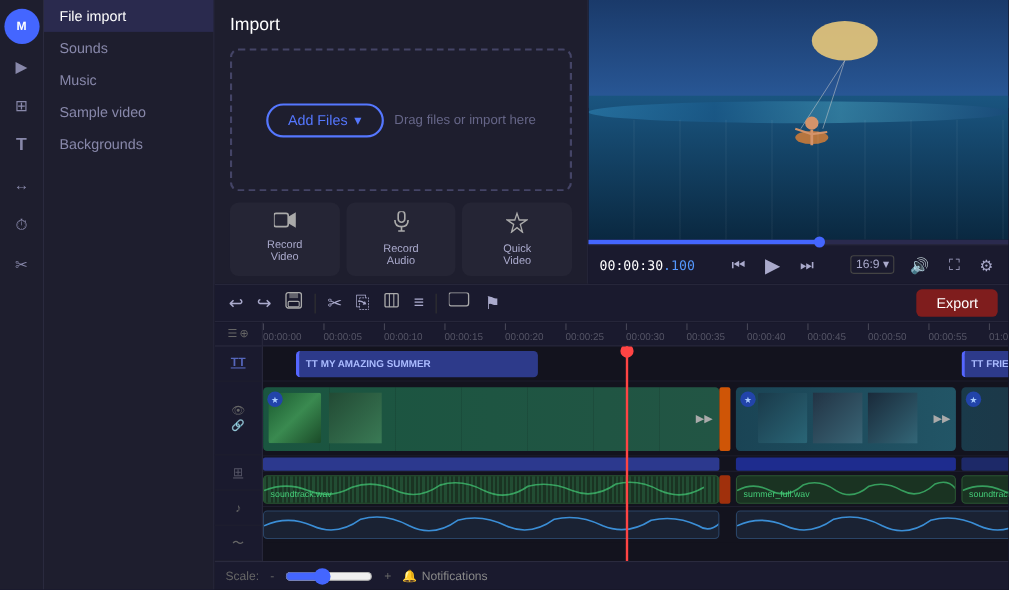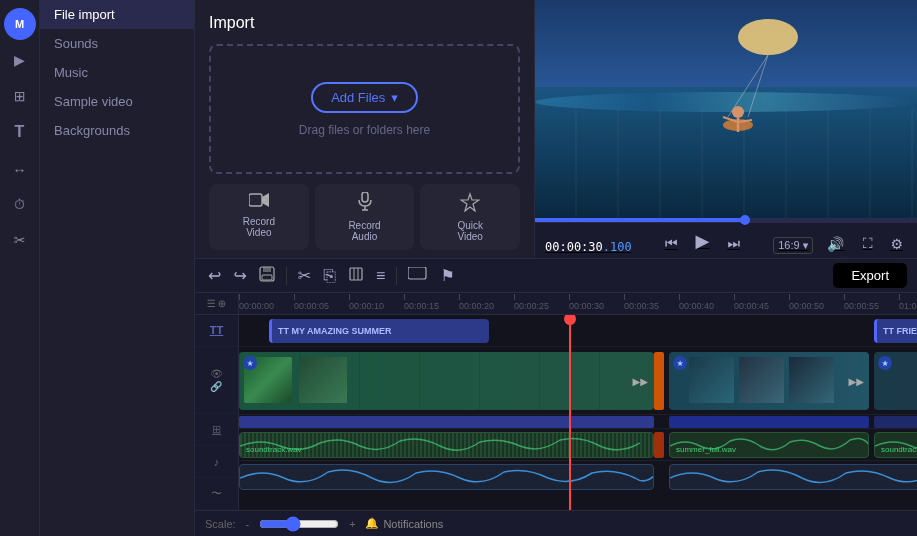--- a/index.html
+++ b/index.html
@@ -14,42 +14,42 @@
     .left-panel { width: 155px; background: #1e1e2e; border-right: 1px solid #2a2a3e; display: flex; flex-direction: column; }
     .left-panel .menu-item { padding: 7px 14px; font-size: 13px; color: #8888aa; cursor: pointer; }
     .left-panel .menu-item.active { color: #ffffff; background: #2a2a4e; }
 
     .main-content { flex: 1; display: flex; flex-direction: column; overflow: hidden; }
 
     .top-area { display: flex; height: 258px; }
 
     .import-panel { width: 340px; background: #1e1e2e; padding: 14px; border-right: 1px solid #2a2a3e; }
     .import-panel h2 { color: #ffffff; font-size: 16px; margin-bottom: 12px; font-weight: 500; }
-    .drop-zone { border: 2px dashed #444466; border-radius: 8px; height: 130px; display: flex; flex-direction: column; align-items: center; justify-content: center; gap: 10px; margin-bottom: 10px; }
+    .drop-zone { border: 2px dashed #444466; border-radius: 8px; height: 130px; display: flex; flex-direction: row; align-items: center; justify-content: center; gap: 10px; margin-bottom: 10px; }
     .add-files-btn { background: transparent; border: 2px solid #5577ff; color: #5577ff; padding: 6px 18px; border-radius: 20px; font-size: 13px; cursor: pointer; display: flex; align-items: center; gap: 6px; }
     .drop-text { color: #666688; font-size: 12px; }
     .action-buttons { display: flex; gap: 6px; }
     .action-btn { flex: 1; background: #252535; border: none; border-radius: 8px; padding: 8px 4px; color: #aaaacc; font-size: 10px; cursor: pointer; text-align: center; display: flex; flex-direction: column; align-items: center; gap: 4px; }
     .action-btn .icon { font-size: 16px; }
 
     .preview-panel { flex: 1; background: #111122; display: flex; flex-direction: column; }
     .preview-video { flex: 1; position: relative; overflow: hidden; }
     .video-placeholder { width: 100%; height: 100%; background: linear-gradient(135deg, #1a3a5c 0%, #0a1a3c 40%, #1a4060 60%, #0d2540 100%); position: relative; overflow: hidden; }
-    .preview-controls { background: #1a1a2e; padding: 4px 10px; display: flex; align-items: flex-end; gap: 10px; height: 36px; border-top: 1px solid #2a2a3e; text-decoration: underline; }
+    .preview-controls { background: #1a1a2e; padding: 4px 10px; display: flex; align-items: center; gap: 10px; height: 36px; border-top: 1px solid #2a2a3e; }
     .time-display { color: #ffffff; font-size: 12px; font-family: monospace; }
     .time-accent { color: #5599ff; }
     .spacer { flex: 1; }
     .ctrl-btn { background: none; border: none; color: #aaaacc; font-size: 14px; cursor: pointer; padding: 2px 4px; }
     .aspect-ratio { color: #aaaacc; font-size: 11px; border: 1px solid #444; border-radius: 3px; padding: 1px 4px; }
 
     
     .timeline-area { flex: 1; background: #13131e; display: flex; flex-direction: column; overflow: hidden; border-top: 1px solid #2a2a3e; }
     .timeline-toolbar { display: flex; align-items: center; background: #1a1a2e; padding: 4px 10px; gap: 6px; border-bottom: 1px solid #2a2a3e; height: 34px; }
     .tl-btn { background: none; border: none; color: #aaaacc; font-size: 16px; cursor: pointer; padding: 2px 3px; }
-    .export-btn { margin-left: auto; background: #000000; color: white; border: none; border-radius: 5px; padding: 5px 18px; font-size: 13px; cursor: pointer; font-weight: 500; }
+    .export-btn { margin-left: auto; background: #7f1d1d; color: white; border: none; border-radius: 5px; padding: 5px 18px; font-size: 13px; cursor: pointer; font-weight: 500; }
 
     .timeline-ruler { height: 22px; background: #1a1a2e; border-bottom: 1px solid #2a2a3e; display: flex; align-items: flex-end; padding-bottom: 3px; padding-left: 80px; position: relative; overflow: hidden; }
     .ruler-marks { display: flex; align-items: flex-end; gap: 0; flex: 1; }
     .ruler-mark { display: flex; flex-direction: column; align-items: flex-start; font-size: 9px; color: #556; width: 55px; flex-shrink: 0; position: relative; }
     .ruler-mark::before { content: ''; display: block; width: 1px; height: 6px; background: #445; margin-bottom: 1px; }
 
     .tracks-scroll { flex: 1; overflow: hidden; position: relative; }
 
     
     .title-track { height: 32px; background: #13131e; border-bottom: 1px solid #1e1e2e; position: relative; display: flex; align-items: center; }
@@ -105,21 +105,21 @@
 
     <div class="top-area">
 
       <div class="import-panel">
         <h2>Import</h2>
         <div class="drop-zone">
           <button class="add-files-btn">
             <span>Add Files</span>
             <span>▾</span>
           </button>
-          <div class="drop-text">Drag files or folders here</div>
+          <div class="drop-text">Drag files or import here</div>
         </div>
         <div class="action-buttons">
           <button class="action-btn">
             <span class="icon">
               <svg width="20" height="16" viewBox="0 0 20 16">
                   <rect x="0" y="2" width="13" height="12" rx="2" fill="none" stroke="#aaa" stroke-width="1.5"></rect>
                   <polygon points="13,5 20,1 20,15 13,11" fill="#aaa"></polygon>
                 </svg>
             </span>
             <span>Record<br>Video</span>

